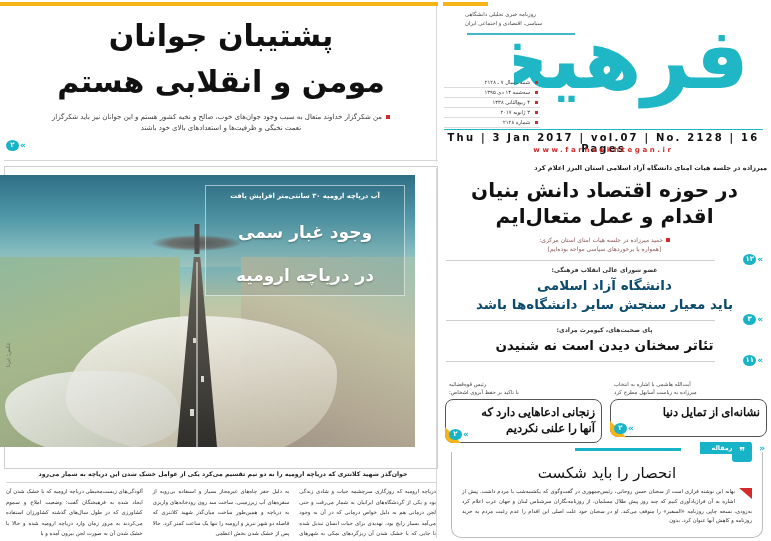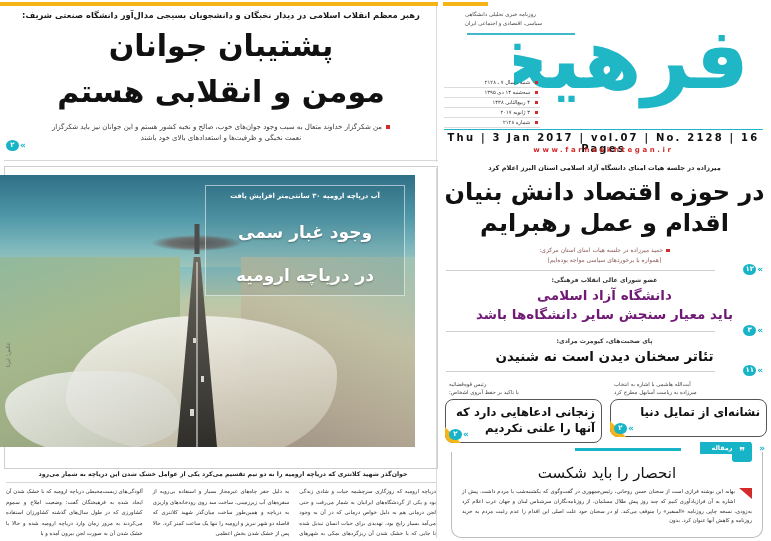--- a/index.html
+++ b/index.html
@@ -121,44 +121,44 @@
     position:absolute;right:6px;left:2px;top:132px;text-align:center;direction:ltr;
     font-size:10px;font-weight:bold;color:#111;letter-spacing:2.2px;
   }
   .mast-url{
     position:absolute;right:6px;left:2px;top:146px;text-align:center;direction:ltr;
     font-size:7px;font-weight:bold;color:#D32B2B;letter-spacing:2.6px;
   }
 
   
   .rcol{position:absolute;right:4px;top:164px;width:325px;}
-  .r-kicker{text-align:center;font-size:6.6px;font-weight:bold;color:#1c1c1c;line-height:1.3;}
-  .r-head{text-align:center;font-size:24px;font-weight:bold;color:#111;
+  .r-kicker{font-size:6.6px;font-weight:bold;color:#1c1c1c;line-height:1.3;}
+  .r-head{text-align:center;font-size:20px;font-weight:bold;color:#111;
     line-height:1.3;margin-top:4px;letter-spacing:-0.4px;}
   .r-sub{margin-top:6px;text-align:center;font-size:6px;color:#8a5a58;line-height:1.6;
     padding:0 46px;}
   .r-sub .sq{display:inline-block;width:3.5px;height:3.5px;background:#D32B2B;
     vertical-align:middle;margin-left:3px;}
   .rule-row{position:relative;height:12px;margin-top:0;}
   .rule-row .line{position:absolute;right:52px;left:4px;top:6px;height:1px;background:#cfcfcf;}
   .rule-row .badge{position:absolute;right:4px;top:0;}
 
   .r2-kicker{text-align:center;font-size:6.2px;font-weight:bold;color:#333;line-height:1.3;}
-  .r2-head{text-align:center;font-size:13.5px;font-weight:bold;color:#701a75;line-height:1.42;margin-top:2px;}
+  .r2-head{text-align:center;font-size:13.5px;font-weight:bold;color:#0c4a6e;line-height:1.42;margin-top:2px;}
   .r3-head{text-align:center;font-size:13.5px;font-weight:bold;color:#111;line-height:1.4;margin-top:2px;}
 
   
   .briefs{position:absolute;right:4px;top:380px;width:322px;display:flex;gap:8px;direction:rtl;}
   .brief{flex:1;position:relative;box-sizing:border-box;}
   .b-kicker{text-align:left;font-size:5.4px;color:#444;line-height:1.5;padding-left:4px;}
   .b-box{
     margin-top:3px;position:relative;border:1px solid #555;border-radius:8px;
     padding:5px 6px 6px 6px;box-sizing:border-box;min-height:38px;
   }
-  .b-head{font-size:11.6px;font-weight:bold;color:#111;line-height:1.34;text-align:right;}
+  .b-head{font-size:11.6px;font-weight:bold;color:#111;line-height:1.34;text-align:right;font-family:Liberation Serif, serif;}
   .b-corner{
     position:absolute;left:-1px;bottom:-1px;width:0;height:0;
     border-left:16px solid #F5B519;border-top:16px solid transparent;
     border-bottom-left-radius:8px;
   }
   .b-badge{position:absolute;left:3px;bottom:2px;z-index:3;}
 
   
   .edit-head-row{position:absolute;right:4px;top:442px;width:322px;height:14px;}
   .edit-tab{position:absolute;right:16px;top:0;background:#17B3C6;color:#fff;
@@ -185,21 +185,20 @@
 </style>
 </head>
 <body>
 
 <div class="page">
 
   <div class="top-rule"></div>
   <div class="top-rule-2"></div>
 
   <div class="lead">
-    <div class="kicker">رهبر معظم انقلاب اسلامی در دیدار نخبگان و دانشجویان بسیجی مدال‌آور دانشگاه صنعتی شریف:</div>
     <div class="lead-head">
       <span>پشتیبان جوانان</span>
       <span class="l2">مومن و انقلابی هستم</span>
     </div>
     <div class="lead-sub">
       <span class="sq"></span><span>من شکرگزار خداوند متعال به سبب وجود جوان‌های خوب، صالح و نخبه کشور هستم و این جوانان نیز باید شکرگزار نعمت نخبگی و ظرفیت‌ها و استعدادهای بالای خود باشند</span>
     </div>
   </div>
 
   <div class="lead-badge pagebadge">
@@ -264,21 +263,21 @@
 
     <div class="mast-line"></div>
     <div class="mast-eng">Thu | 3 Jan 2017 | vol.07 | No. 2128 | 16 Pages</div>
     <div class="mast-url">www.farheekhtegan.ir</div>
   </div>
 
   <div class="rcol">
 
     <div class="r-kicker">میرزاده در جلسه هیات امنای دانشگاه آزاد اسلامی استان البرز اعلام کرد</div>
     <div class="r-head">در حوزه اقتصاد دانش بنیان</div>
-    <div class="r-head" style="margin-top:0;">اقدام و عمل رهبر‌ایم</div>
+    <div class="r-head" style="margin-top:0;">اقدام و عمل متعال‌ایم</div>
     <div class="r-sub">
       <span class="sq"></span><span>حمید میرزاده در جلسه هیات امنای استان مرکزی:</span>
       <div>[همواره با برخوردهای سیاسی مواجه بوده‌ایم]</div>
     </div>
 
     <div class="rule-row">
       <div class="line"></div>
       <div class="badge pagebadge">
         <span class="pb-circ">۱۲</span>
         <span class="pb-chev">«</span>

